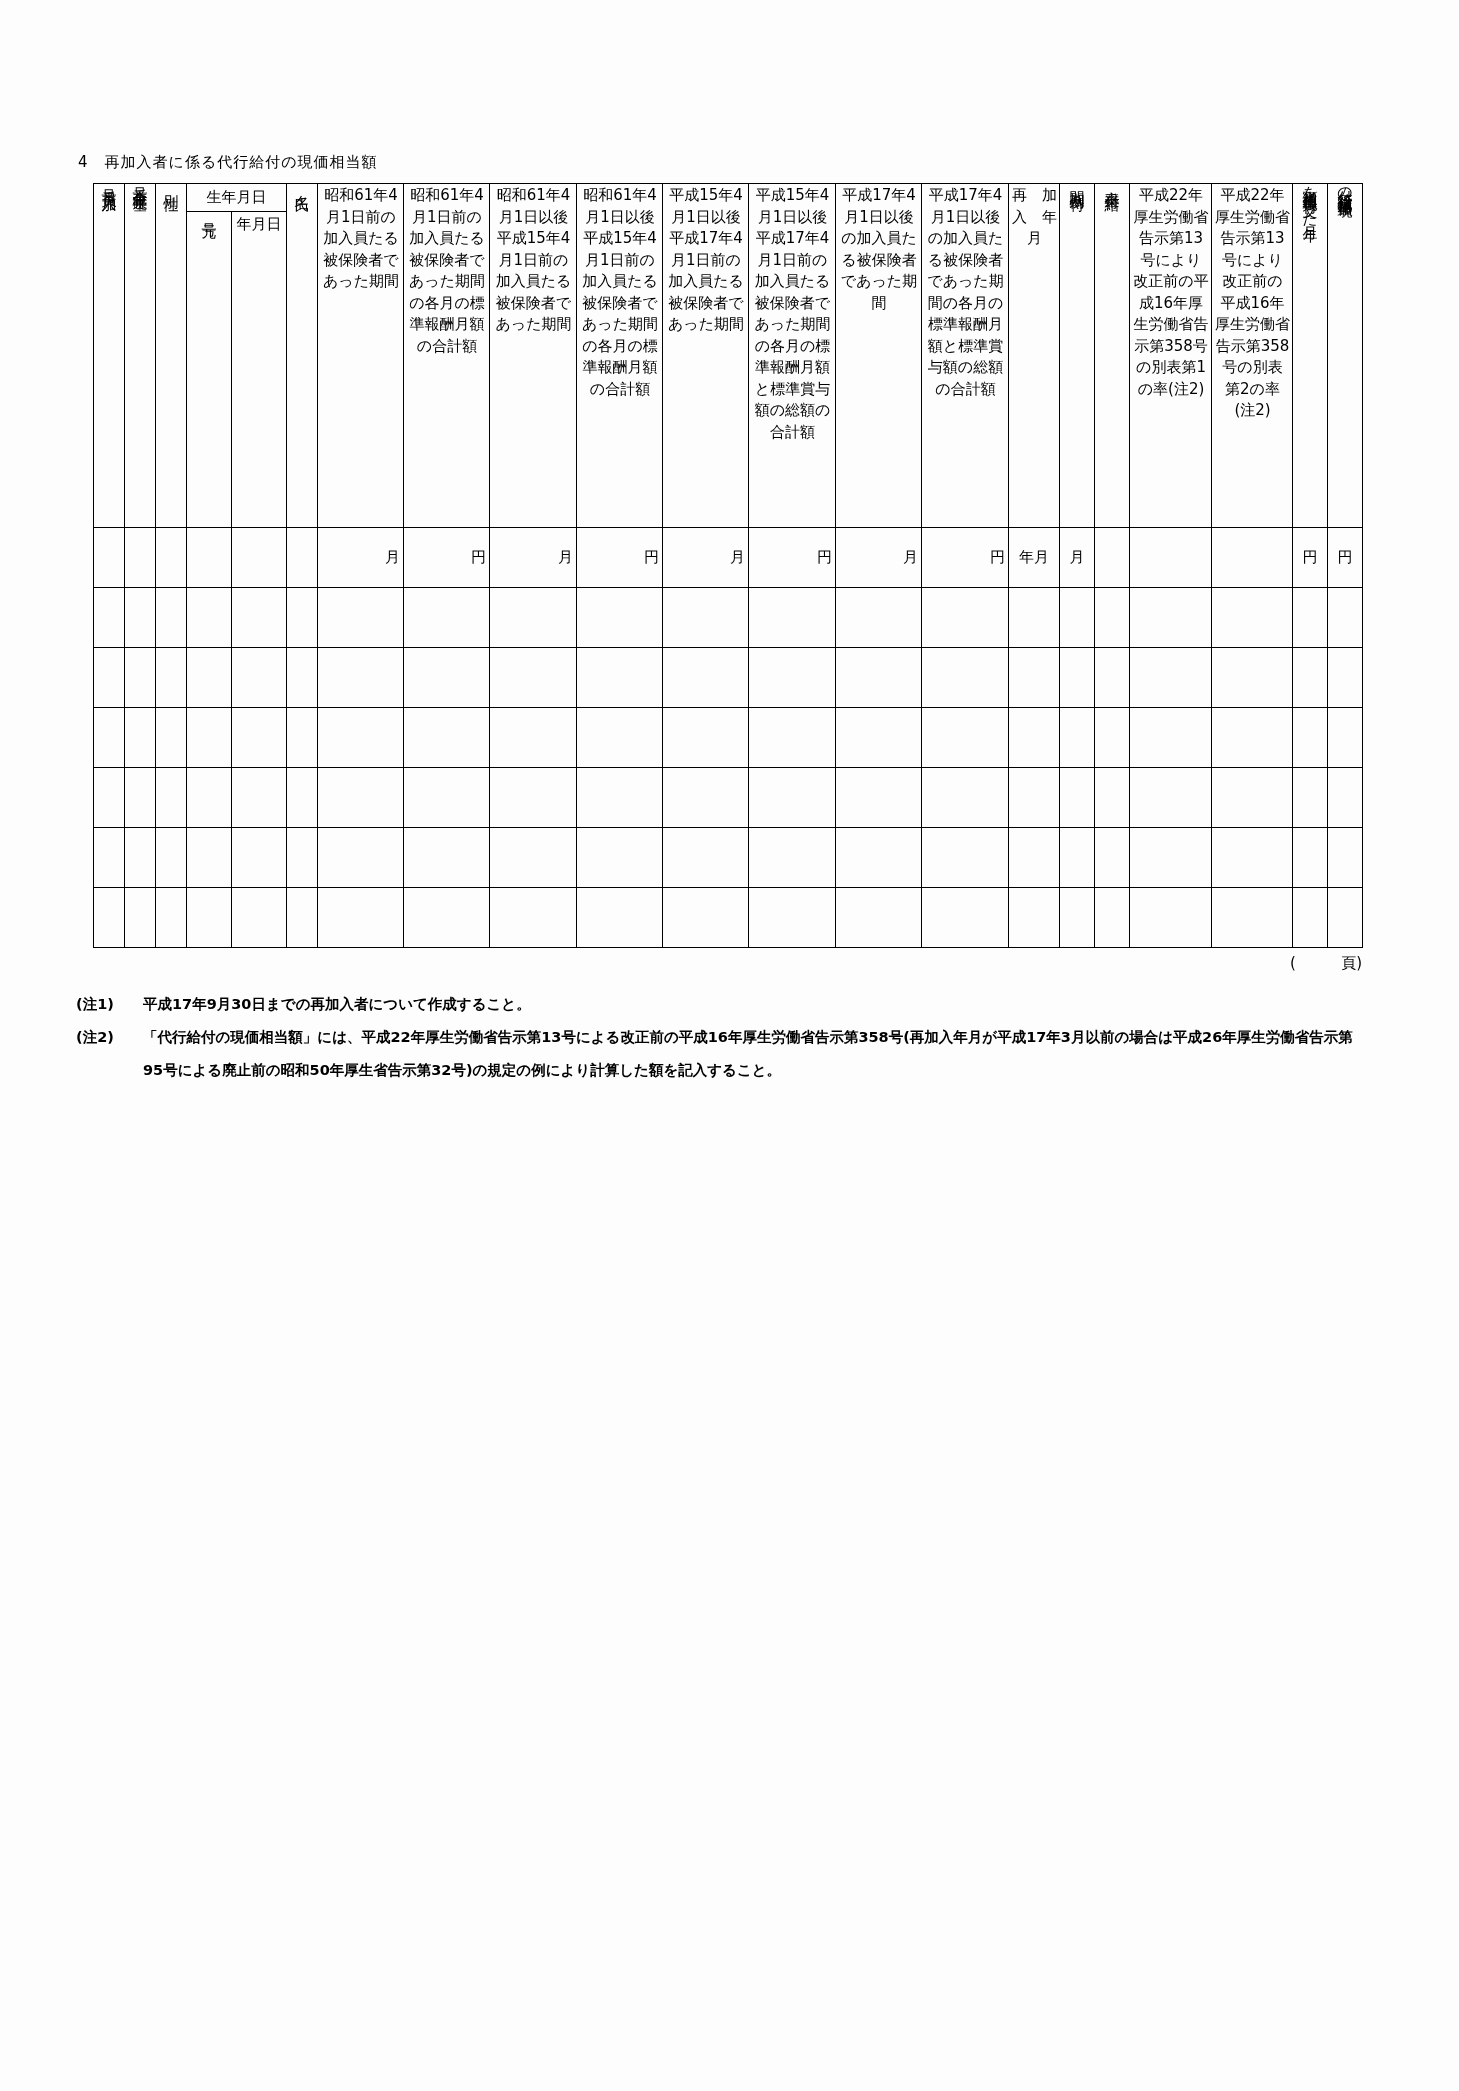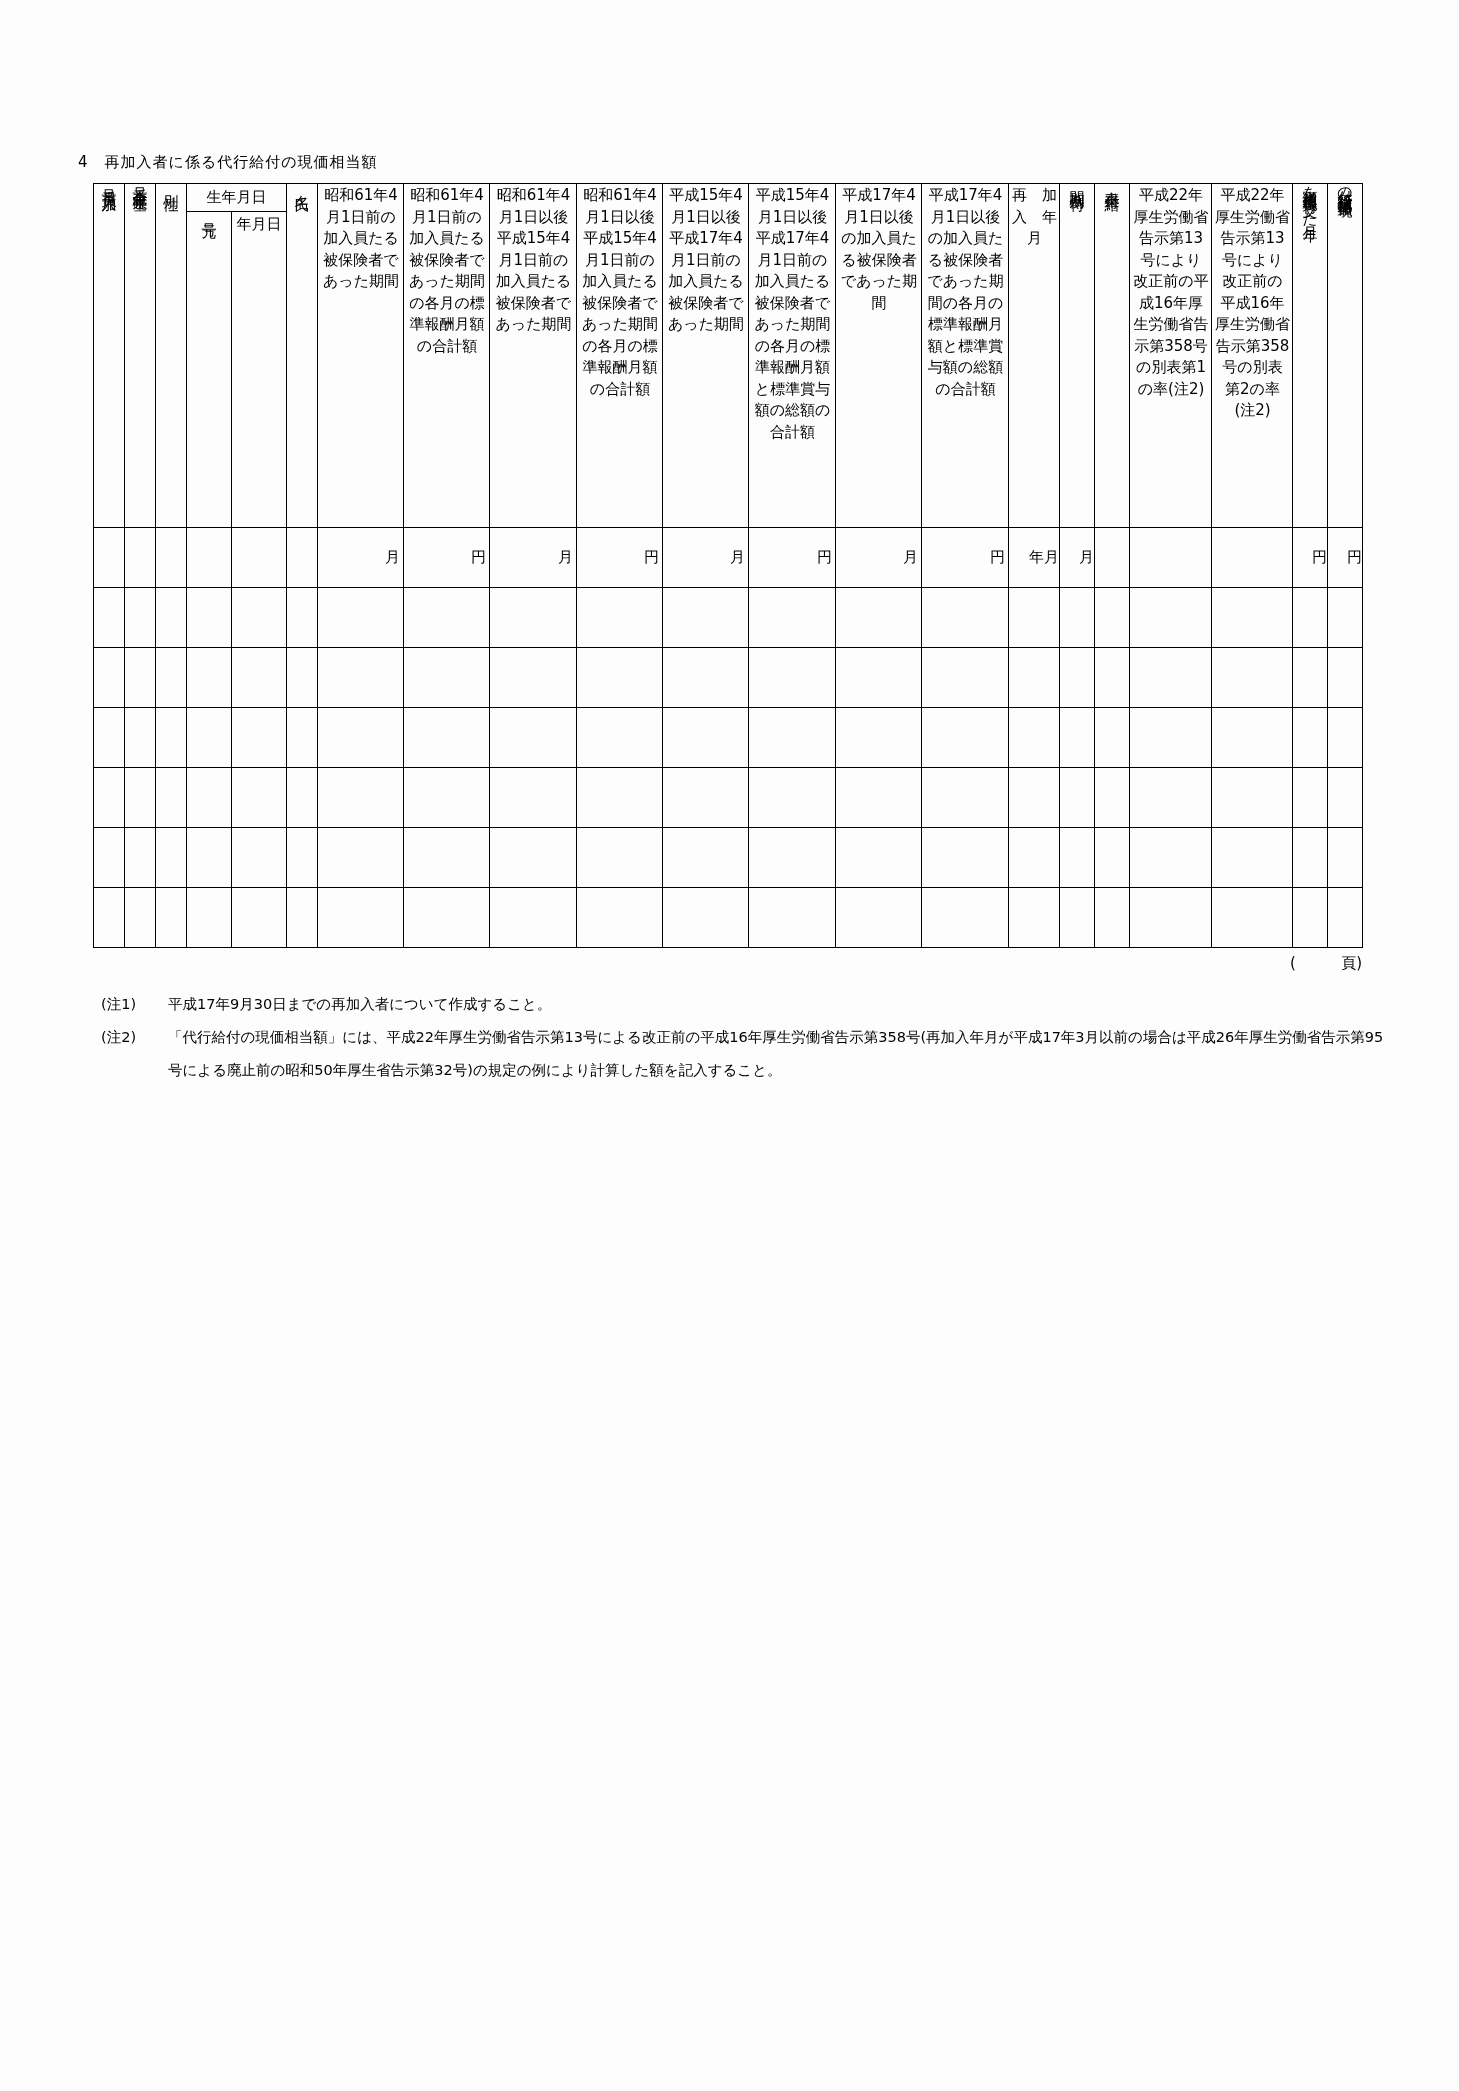--- a/index.html
+++ b/index.html
@@ -3,24 +3,24 @@
 <meta charset="utf-8">
 <style>
   html, body { margin:0; padding:0; background:#fdfdfd; }
   body { width:1459px; height:2091px; position:relative; font-family:"DejaVu Sans", sans-serif; color:#000; }
   .title { position:absolute; left:78px; top:153px; font-size:15px; letter-spacing:1px; }
   table.grid { position:absolute; left:93px; top:183px; border-collapse:collapse; table-layout:fixed; }
   table.grid td { border:1.5px solid #000; padding:0; vertical-align:top; font-size:15px; line-height:21.5px; overflow:hidden; }
   .hcell { padding:1px 2px 0 3px !important;text-align:center; }
   .vt { writing-mode:vertical-rl; text-orientation:upright; letter-spacing:-2px; font-size:15px; line-height:18px; padding-top:1px; margin:0 auto; }
   .unit { text-align:right; vertical-align:middle !important; padding-right:3px !important; font-size:15px; }
-  .unit-c { text-align:right; vertical-align:middle !important; font-size:15px;margin-left:35px; }
+  .unit-c { text-align:center; vertical-align:middle !important; font-size:15px;margin-left:35px; }
   .center { text-align:center; }
   .page-ref { position:absolute; left:1290px; top:954px; font-size:15px; width:72px; display:flex; justify-content:space-between; }
-  .notes { position:absolute; left:101px; top:988px; width:1290px; font-size:14.5px; line-height:33px; }
+  .notes { position:absolute; left:76px; top:988px; width:1290px; font-size:14.5px; line-height:33px;font-weight:bold; }
   .note { display:flex; }
   .note .lbl { width:67px; flex:none; }
   .note .txt { flex:1; }
 </style>
 </head>
 <body>
 
 <div class="title">4　再加入者に係る代行給付の現価相当額</div>
 
 <table class="grid">

